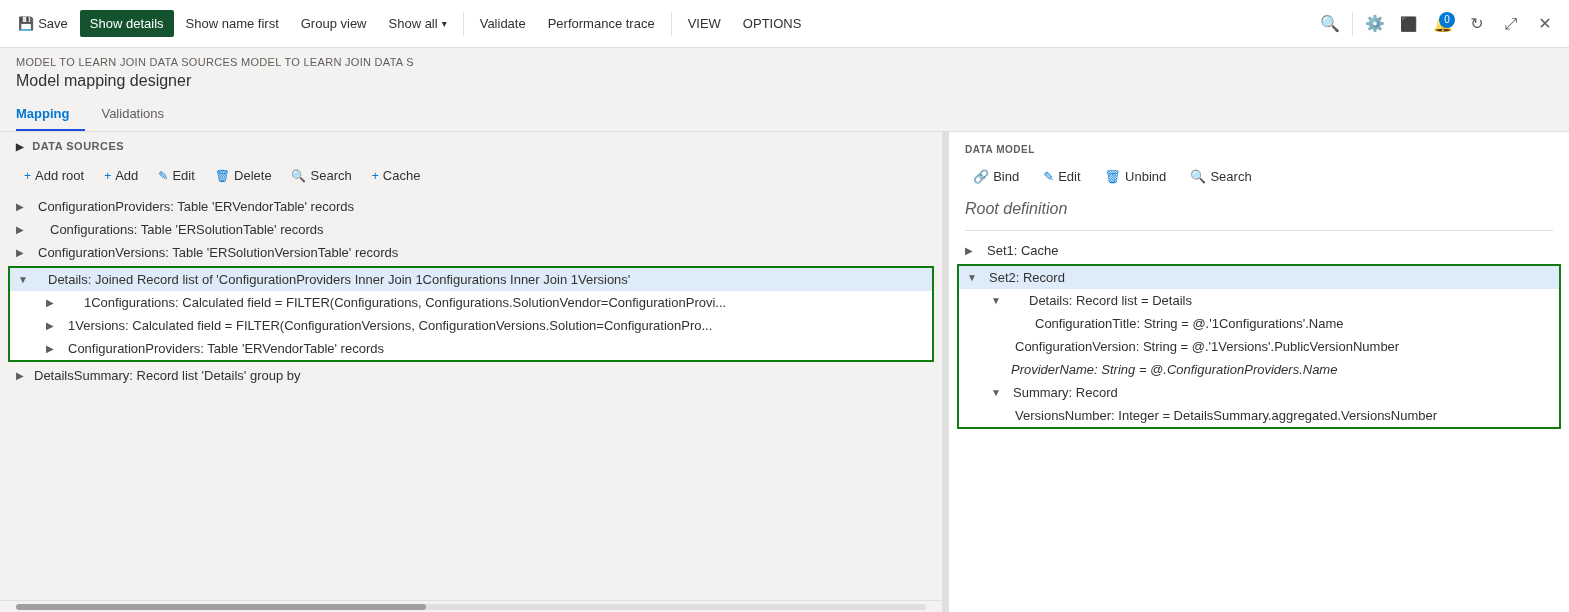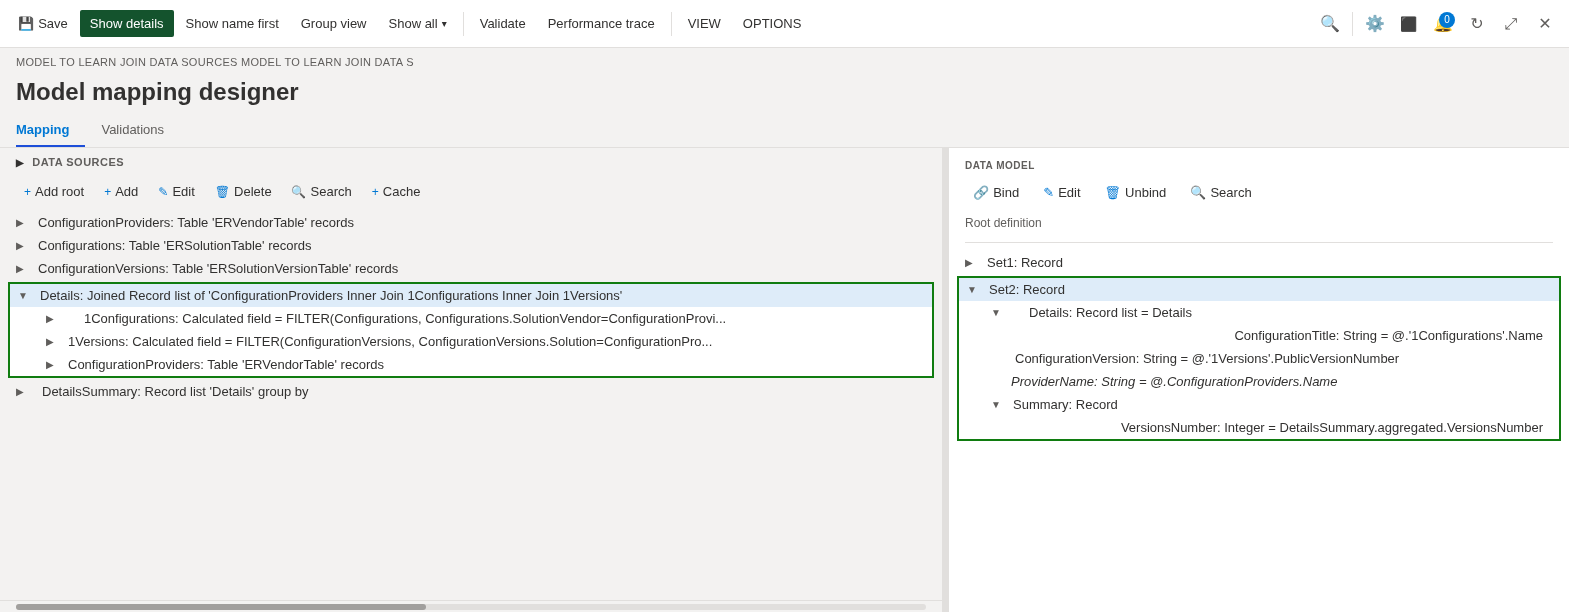--- a/index.html
+++ b/index.html
@@ -79,24 +79,23 @@
     }
     .breadcrumb {
       padding: 8px 16px 2px;
       font-size: 11px;
       color: #605e5c;
       text-transform: uppercase;
       letter-spacing: 0.3px;
     }
     .page-title {
       padding: 2px 16px 8px;
-      font-size: 24px;
-      font-weight: 700;
+      font-size: 16px;
+      font-weight: 400;
       color: #323130;
-      margin-top: 6px;
     }
 
     
     .tabs {
       display: flex;
       padding: 0 16px;
       border-bottom: 1px solid #e1dfdd;
     }
     .tab {
       padding: 8px 16px 8px 0;
@@ -250,22 +249,23 @@
       gap: 4px;
       padding: 4px 8px;
       border: none;
       background: transparent;
       cursor: pointer;
       font-size: 13px;
       color: #323130;
     }
     .root-def {
       padding: 4px 16px 8px;
-      font-size: 12px;
-      color: #605e5c;
+      font-size: 16px;
+      color: #605e5c;
+      font-style: italic;
     }
     .divider {
       height: 1px;
       background: #e1dfdd;
       margin: 4px 16px 8px;
     }
     .right-tree-container {
       flex: 1;
       overflow-y: auto;
       padding: 0;
@@ -405,51 +405,51 @@
       </div>
 
       <div class="tree-container">
 
         <div class="tree-item">
           <span class="tree-expand">▶</span>
           <span style="margin-left:4px;">ConfigurationProviders: Table 'ERVendorTable' records</span>
         </div>
         <div class="tree-item">
           <span class="tree-expand">▶</span>
-          <span style="margin-left:4px;">Configurations: Table 'ERSolutionTable' records</span>
+          <span style="margin-left:16px;">Configurations: Table 'ERSolutionTable' records</span>
         </div>
         <div class="tree-item">
           <span class="tree-expand">▶</span>
           <span style="margin-left:4px;">ConfigurationVersions: Table 'ERSolutionVersionTable' records</span>
         </div>
 
         <div class="green-box">
 
           <div class="tree-item selected">
             <span class="tree-expand">▼</span>
-            <span style="margin-left:4px; font-weight:500;">Details: Joined Record list of 'ConfigurationProviders Inner Join 1Configurations Inner Join 1Versions'</span>
+            <span style="margin-left:12px; font-weight:500;">Details: Joined Record list of 'ConfigurationProviders Inner Join 1Configurations Inner Join 1Versions'</span>
           </div>
 
           <div class="tree-item" style="padding-left: 36px;">
             <span class="tree-expand">▶</span>
             <span style="margin-left:20px;">1Configurations: Calculated field = FILTER(Configurations, Configurations.SolutionVendor=ConfigurationProvi...</span>
           </div>
           <div class="tree-item" style="padding-left: 36px;">
             <span class="tree-expand">▶</span>
             <span style="margin-left:4px;">1Versions: Calculated field = FILTER(ConfigurationVersions, ConfigurationVersions.Solution=ConfigurationPro...</span>
           </div>
           <div class="tree-item" style="padding-left: 36px;">
             <span class="tree-expand">▶</span>
             <span style="margin-left:4px;">ConfigurationProviders: Table 'ERVendorTable' records</span>
           </div>
         </div>
 
         <div class="tree-item">
           <span class="tree-expand">▶</span>
-          <span style="margin-left:8px;">DetailsSummary: Record list 'Details' group by</span>
+          <span style="margin-left:0;">DetailsSummary: Record list 'Details' group by</span>
         </div>
       </div>
 
       <div class="scroll-indicator">
         <div class="scroll-track">
           <div class="scroll-thumb"></div>
         </div>
       </div>
     </div>
 
@@ -477,50 +477,50 @@
         </button>
       </div>
 
       <div class="root-def">Root definition</div>
       <div class="divider"></div>
 
       <div class="right-tree-container">
 
         <div class="right-tree-item">
           <span class="tree-expand">▶</span>
-          <span style="margin-left:4px;">Set1: Record</span>
+          <span style="margin-left:4px;">Set1: Cache</span>
         </div>
 
         <div class="right-green-box">
 
           <div class="right-tree-item selected-blue">
             <span class="tree-expand">▼</span>
             <span style="margin-left:4px; font-weight:500;">Set2: Record</span>
           </div>
 
           <div class="right-tree-item" style="padding-left: 32px;">
             <span class="tree-expand">▼</span>
             <span style="margin-left:20px;text-align:right;">Details: Record list = Details</span>
           </div>
 
-          <div class="right-tree-item" style="padding-left: 44px; justify-content: flex-end;">
+          <div class="right-tree-item" style="padding-left: 76px;">
             <span>ConfigurationTitle: String = @.'1Configurations'.Name</span>
           </div>
           <div class="right-tree-item" style="padding-left: 56px;">
             <span>ConfigurationVersion: String = @.'1Versions'.PublicVersionNumber</span>
           </div>
           <div class="right-tree-item" style="padding-left: 52px; font-style: italic;">
             <span>ProviderName: String = @.ConfigurationProviders.Name</span>
           </div>
 
           <div class="right-tree-item" style="padding-left: 32px;">
             <span class="tree-expand">▼</span>
             <span style="margin-left:4px;">Summary: Record</span>
           </div>
 
-          <div class="right-tree-item" style="padding-left: 56px; justify-content: flex-end;">
+          <div class="right-tree-item" style="padding-left: 56px;">
             <span>VersionsNumber: Integer = DetailsSummary.aggregated.VersionsNumber</span>
           </div>
         </div>
       </div>
     </div>
   </div>
 </div>
 
 </body></html>

